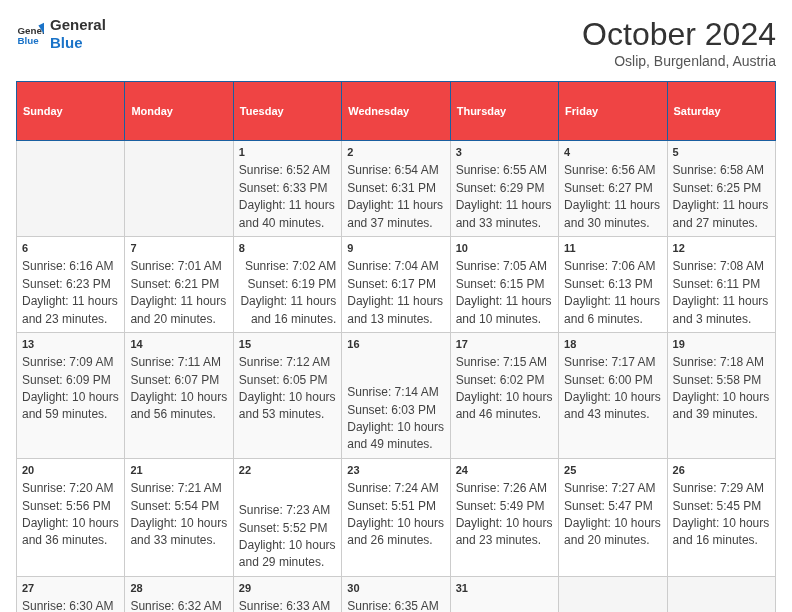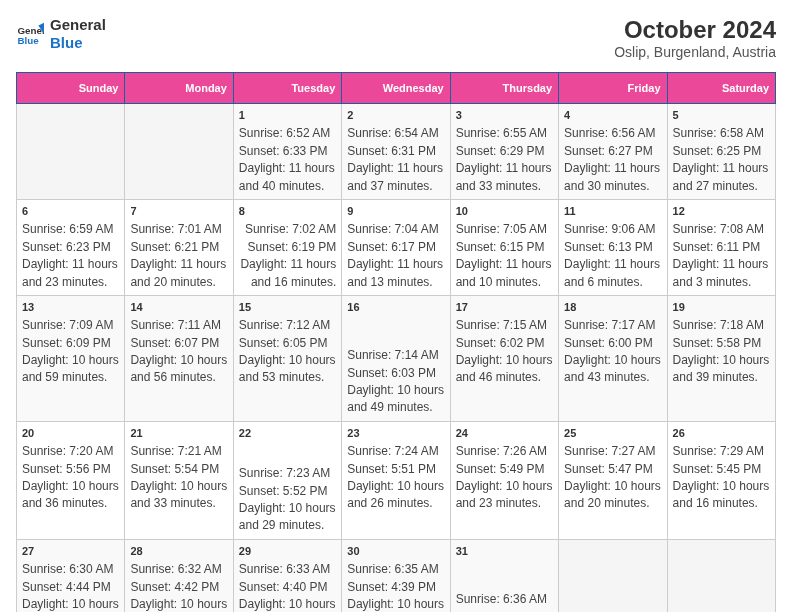--- a/index.html
+++ b/index.html
@@ -22,38 +22,38 @@
       gap: 4px;
     }
     .logo-icon {
       width: 28px;
       height: 28px;
     }
     .title-block {
       text-align: right;
     }
     .month-title {
-      font-size: 24px;
-      font-weight: bold;
+      font-size: 32px;
+      font-weight: normal;
       color: #333;
     }
     .location {
       font-size: 14px;
       color: #555;
     }
     table {
       width: 100%;
       border-collapse: collapse;
       font-size: 10.5px;
     }
     thead tr th {
-      background-color: #ec4899;
+      background-color: #ef4444;
       color: #fff;
-      text-align: right;
-      padding: 9px 6px;
+      text-align: left;
+      padding: 23px 6px;
       font-size: 11px;
       font-weight: bold;
       border: 1px solid #1a5fa0;
     }
     tbody tr td {
       vertical-align: top;
       border: 1px solid #ccc;
       padding: 4px 5px;
       height: 80px;
       width: 14.28%;
@@ -145,21 +145,21 @@
         <td>
           <span class="day-num">5</span>
           <div class="day-info" style="white-space: pre-line;">Sunrise: 6:58 AM
 Sunset: 6:25 PM
 Daylight: 11 hours and 27 minutes.</div>
         </td>
       </tr>
       <tr>
         <td>
           <span class="day-num">6</span>
-          <div class="day-info" style="white-space: pre-line;">Sunrise: 6:59 AM
+          <div class="day-info" style="white-space: pre-line;">Sunrise: 6:16 AM
 Sunset: 6:23 PM
 Daylight: 11 hours and 23 minutes.</div>
         </td>
         <td>
           <span class="day-num">7</span>
           <div class="day-info" style="white-space: pre-line;">Sunrise: 7:01 AM
 Sunset: 6:21 PM
 Daylight: 11 hours and 20 minutes.</div>
         </td>
         <td>
@@ -175,21 +175,21 @@
 Daylight: 11 hours and 13 minutes.</div>
         </td>
         <td>
           <span class="day-num">10</span>
           <div class="day-info" style="white-space: pre-line;">Sunrise: 7:05 AM
 Sunset: 6:15 PM
 Daylight: 11 hours and 10 minutes.</div>
         </td>
         <td>
           <span class="day-num">11</span>
-          <div class="day-info" style="white-space: pre-line;">Sunrise: 9:06 AM
+          <div class="day-info" style="white-space: pre-line;">Sunrise: 7:06 AM
 Sunset: 6:13 PM
 Daylight: 11 hours and 6 minutes.</div>
         </td>
         <td>
           <span class="day-num">12</span>
           <div class="day-info" style="white-space: pre-line;">Sunrise: 7:08 AM
 Sunset: 6:11 PM
 Daylight: 11 hours and 3 minutes.</div>
         </td>
       </tr>

